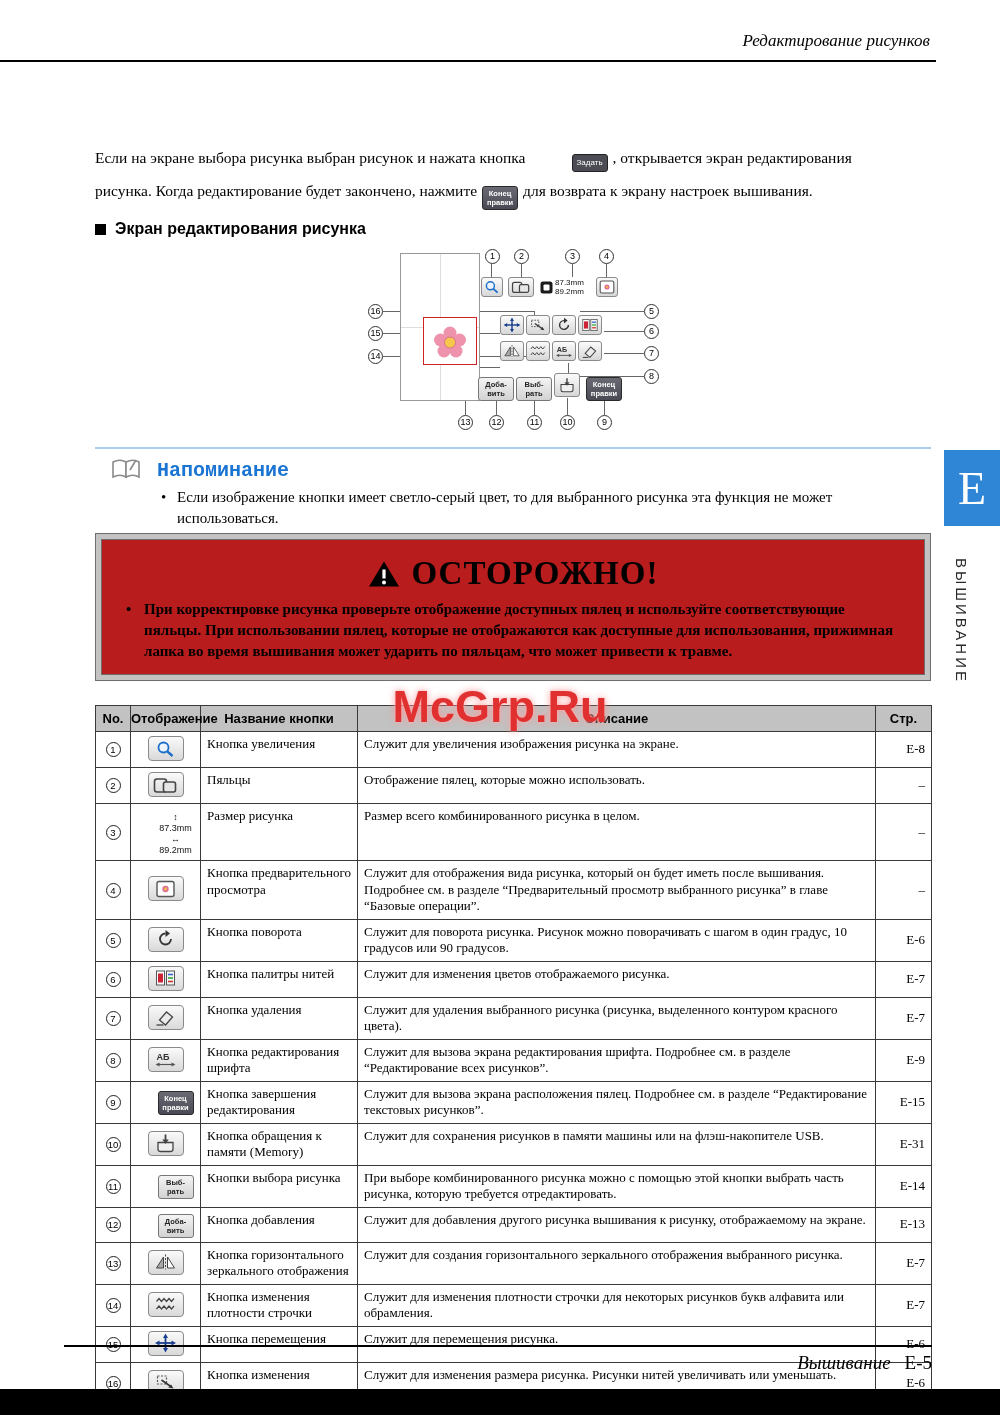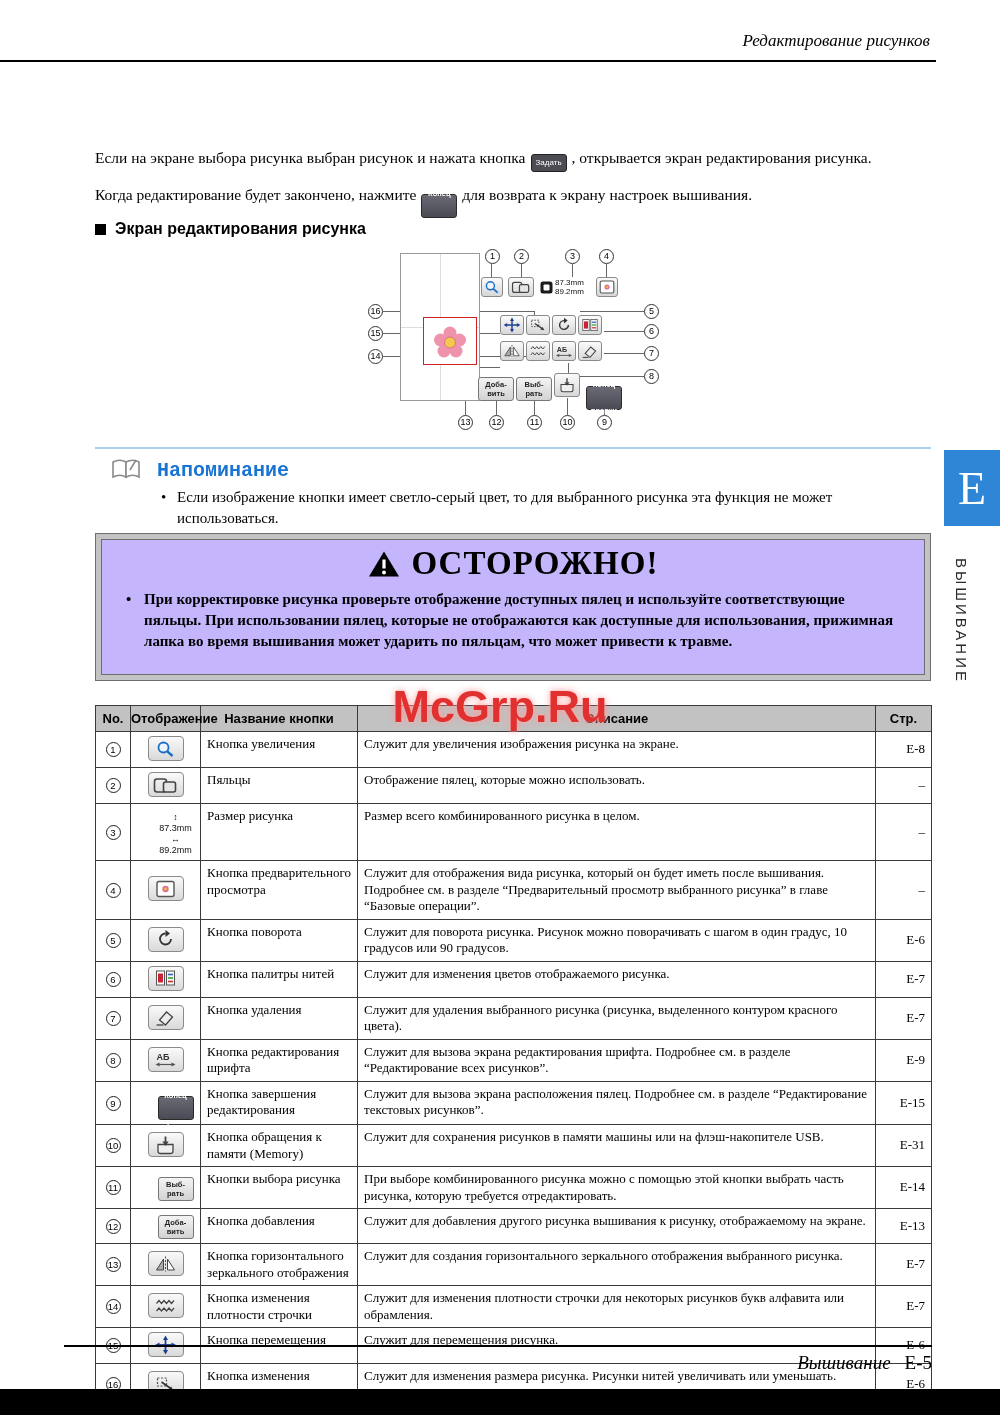--- a/index.html
+++ b/index.html
@@ -15,26 +15,26 @@
   .title-bar{position:absolute;left:95px;top:94px;width:836px;height:34px;
              background:linear-gradient(90deg,#1b7fdb,#489e0 55%,#5b9fe8);
              color:#fff;font-family:"Liberation Sans",sans-serif;font-weight:bold;
              font-size:19px;line-height:34px;padding-left:12px;}
 
   
   .intro{position:absolute;left:95px;top:142px;width:795px;font-size:15.5px;line-height:31px;}
   .islot{display:inline-block;vertical-align:middle;margin:0 5px;}
   .set-key{display:inline-block;min-width:36px;height:18px;background:#4c4c55;border:1px solid #222;
            border-radius:3px;color:#fff;font-family:"Liberation Sans",sans-serif;font-size:8px;
-           line-height:16px;text-align:center;padding:0 4px;}
+           line-height:16px;text-align:center;padding:0 4px;margin-left:41px;}
   .mini-key{display:inline-flex;flex-direction:column;align-items:center;justify-content:center;
             width:36px;height:24px;background:linear-gradient(#f4f4f4,#d2d2d2);border:1px solid #777;
             border-radius:3px;font-family:"Liberation Sans",sans-serif;font-weight:bold;
             font-size:7.5px;line-height:9px;color:#222;}
-  .mini-key.dark{background:linear-gradient(#6a6a74,#4a4a54);color:#fff;border-color:#2a2a2a;gap:17px;}
+  .mini-key.dark{background:linear-gradient(#6a6a74,#4a4a54);color:#fff;border-color:#2a2a2a;}
 
   
   .section-head{position:absolute;left:95px;top:220px;font-family:"Liberation Sans",sans-serif;
                 font-weight:bold;font-size:16px;display:flex;align-items:center;}
   .sq{display:inline-block;width:11px;height:11px;background:#000;margin-right:9px;}
 
   
   .diagram{position:absolute;left:328px;top:245px;width:344px;height:194px;}
   .co{position:absolute;width:15px;height:15px;border:1px solid #333;border-radius:50%;
       font-family:"Liberation Sans",sans-serif;font-size:9px;line-height:13px;text-align:center;
@@ -59,21 +59,21 @@
         border-bottom:2px solid #a9cdec;padding:8px 10px 12px 14px;}
   .note-head{display:flex;align-items:center;gap:14px;}
   .note-head svg{width:34px;height:26px;}
   .note-title{color:#1a75d2;font-family:Liberation Mono, monospace;font-weight:bold;font-size:20px;}
   .note-body{display:flex;margin:4px 0 0 52px;width:740px;font-size:15px;line-height:21px;}
   .note-body::before{content:"•";width:16px;flex:none;}
 
   
   .warn{position:absolute;left:95px;top:533px;width:836px;height:148px;background:#c3c3c3;
         border:1px solid #6e6e6e;padding:5px;}
-  .warn-in{width:100%;height:100%;background:#c4b5fd;border:1px solid #6e6e6e;padding-top:5px;}
+  .warn-in{width:100%;height:100%;background:#b91c1c;border:1px solid #6e6e6e;padding-top:15px;}
   .warn-title{display:flex;align-items:center;justify-content:center;gap:12px;
               font-family:"Liberation Serif",serif;font-weight:bold;font-size:33px;letter-spacing:1px;}
   .warn-title svg{width:32px;height:28px;}
   .warn-body{display:flex;margin:7px 20px 0 24px;font-weight:bold;font-size:15px;line-height:21px;text-align:left;}
   .warn-body::before{content:"•";width:18px;flex:none;}
 
   
   .wm{position:absolute;left:0;top:681px;width:1000px;text-align:center;z-index:6;
       font-family:"Liberation Sans",sans-serif;font-weight:bold;font-size:45px;color:#e03030;
       text-shadow:0 0 7px rgba(255,150,150,.95),0 0 2px rgba(255,220,220,.9);}

